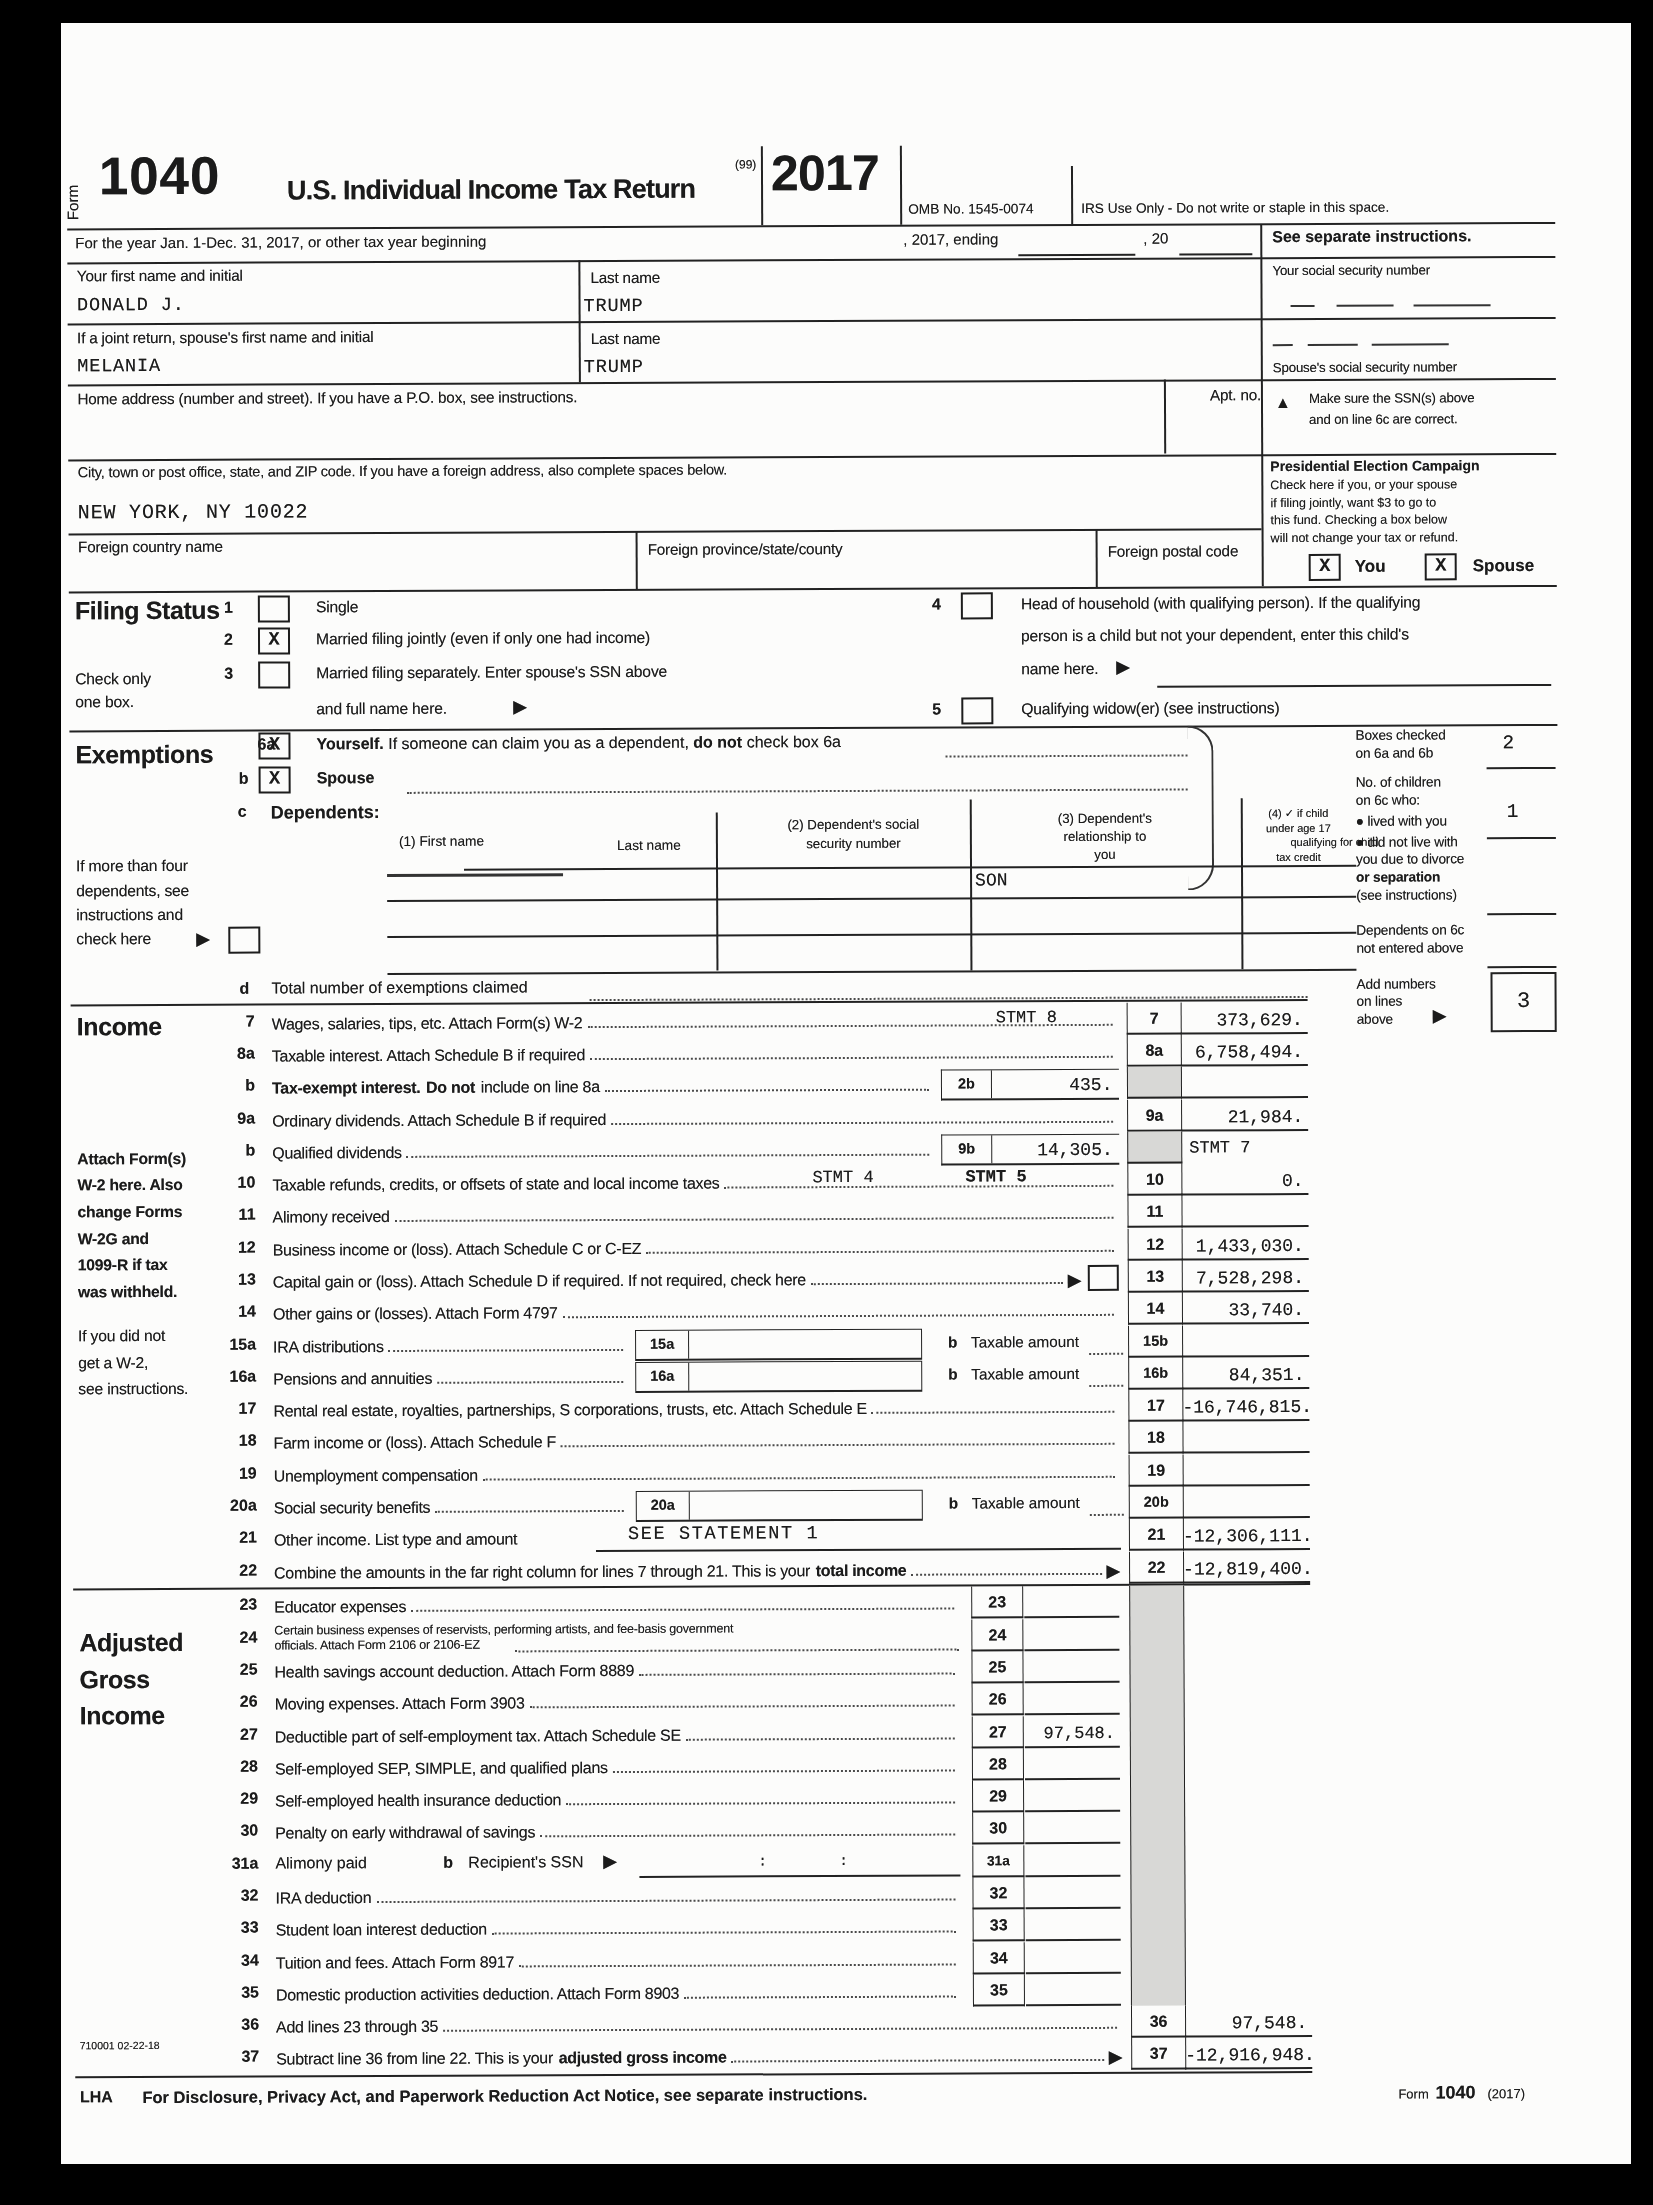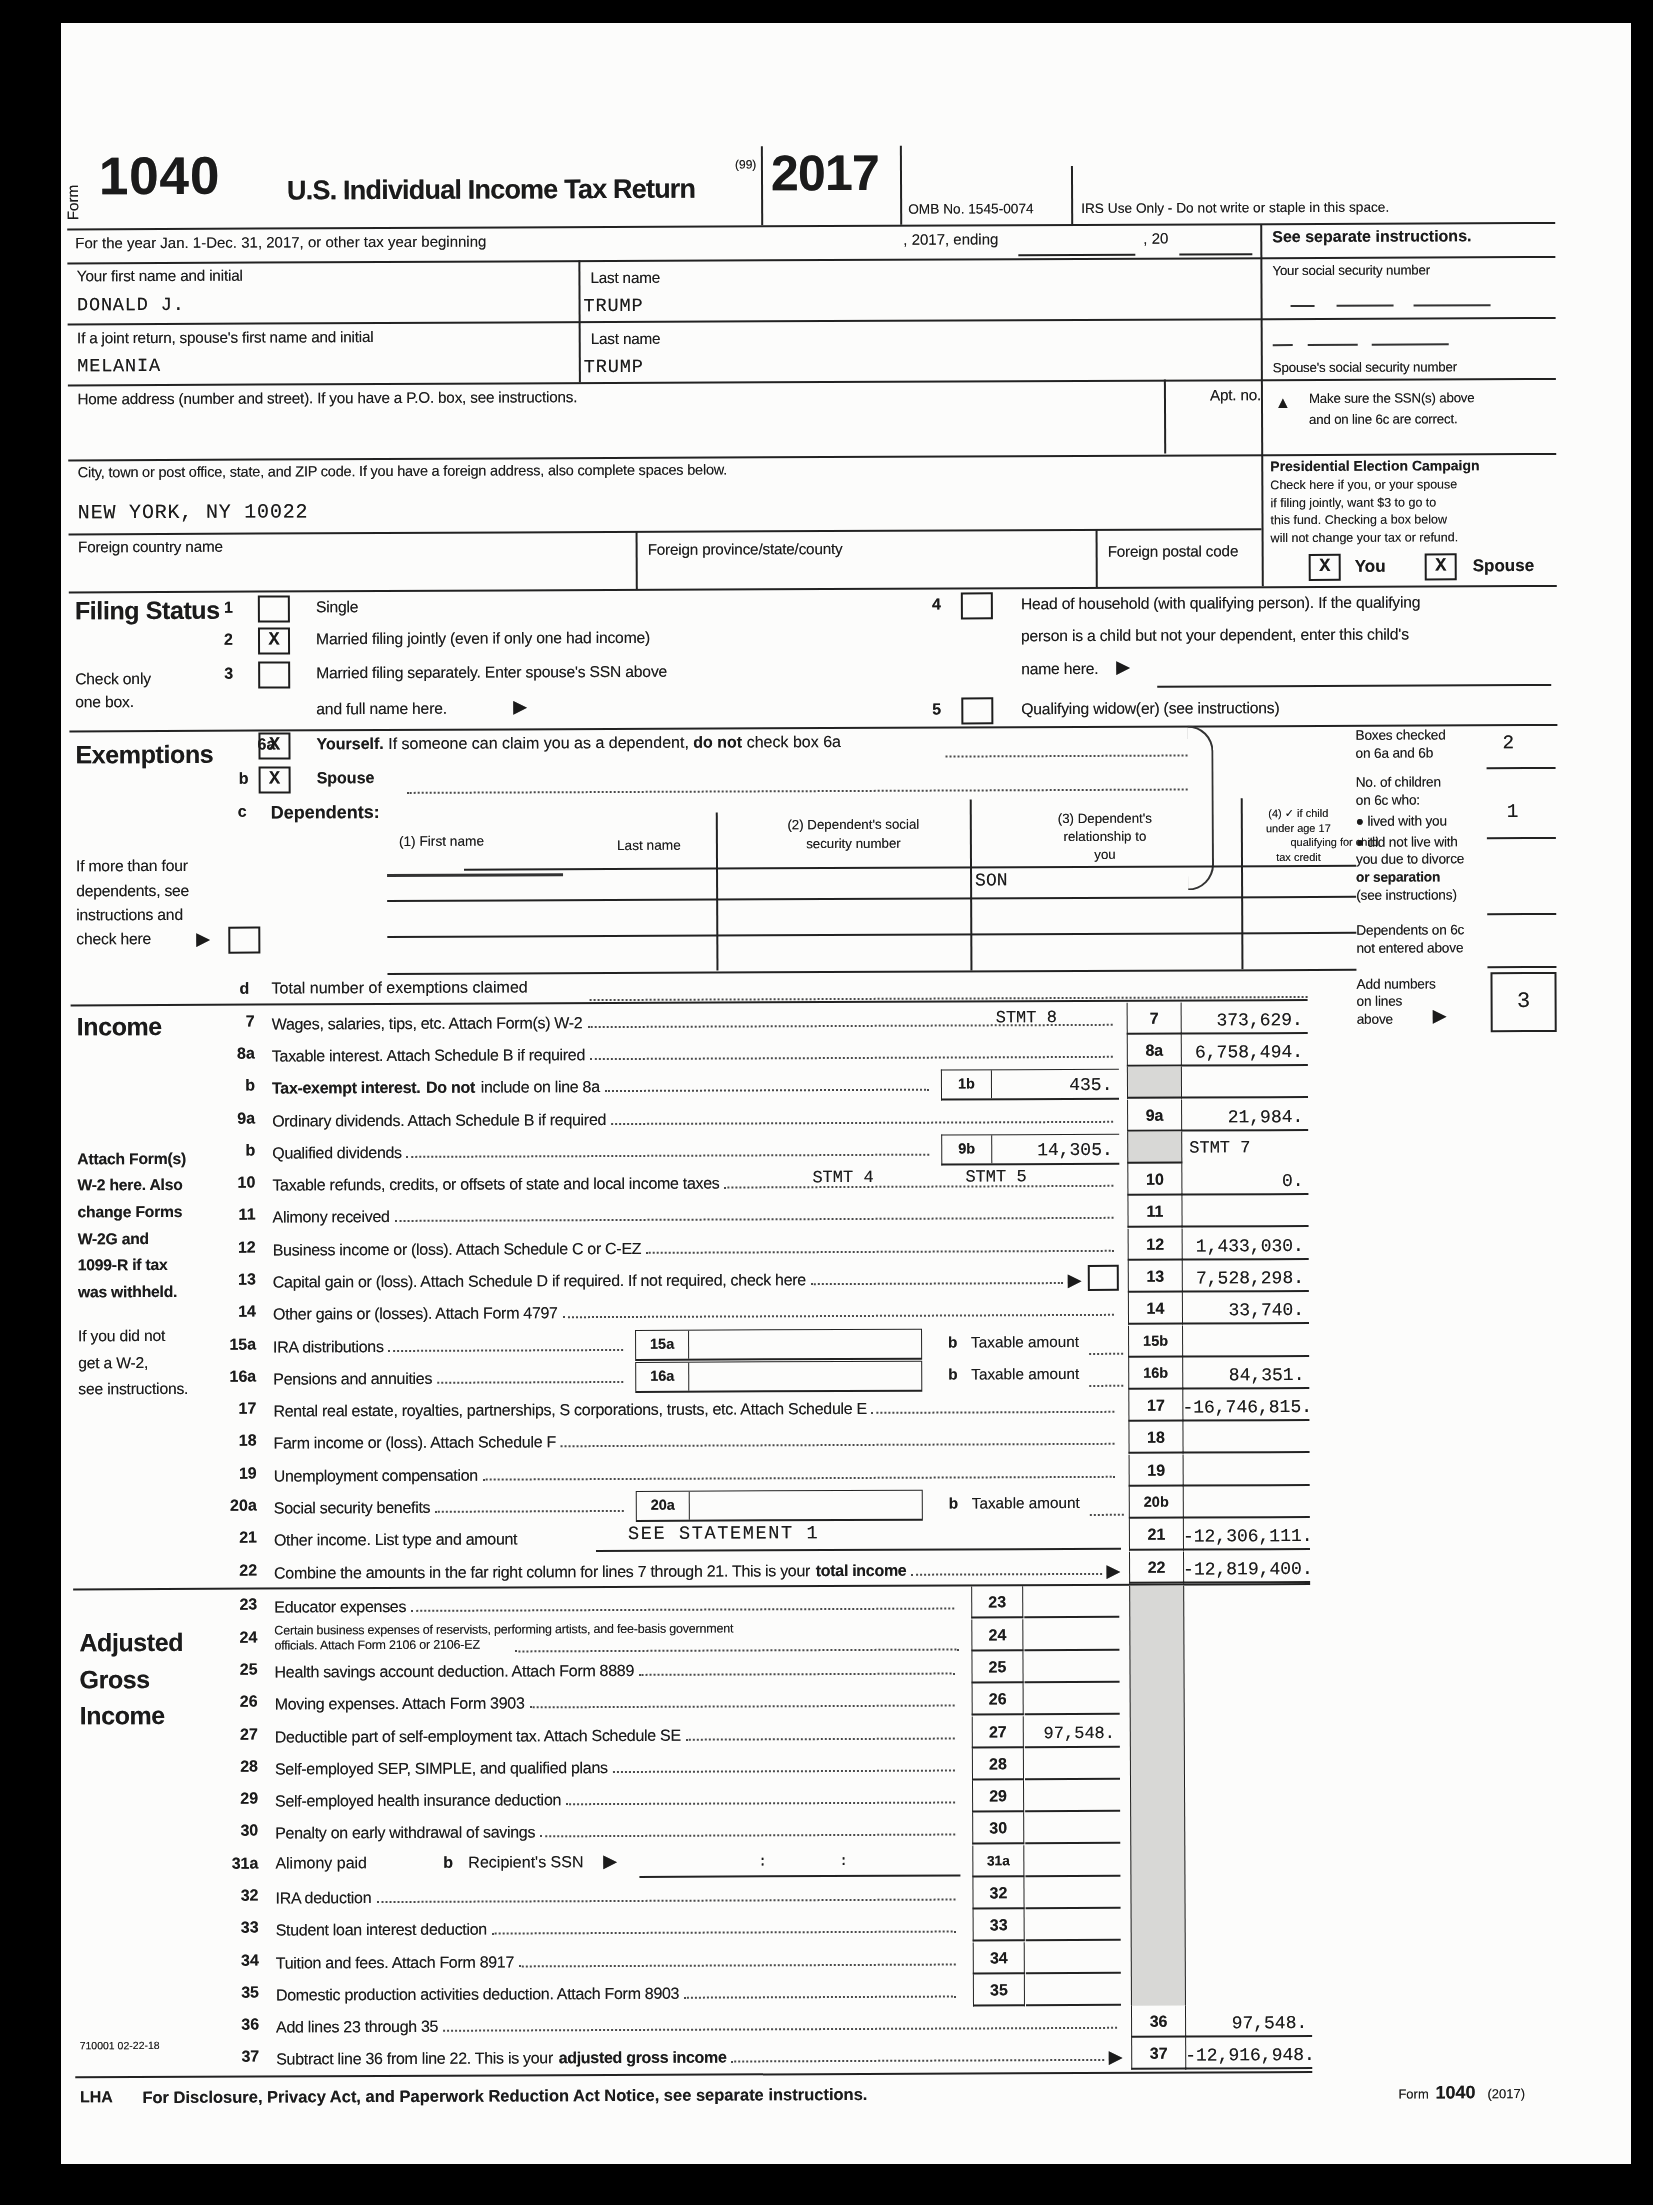--- a/index.html
+++ b/index.html
@@ -273,21 +273,21 @@
 
   <div class="row" style="top:1045px;">
     <span class="lnum">b</span>
     <div class="desc" style="width:662px;">
       <span class="t b">Tax-exempt interest.</span>
       <span class="t b" style="padding-left:5.7px;">Do not</span>
       <span class="t" style="padding-left:5.7px;">include on line 8a</span>
       <span class="dots"></span>
     </div>
     <div class="ibox">
-      <span class="ilbl">1b</span>
+      <span class="ilbl">2b</span>
       <span class="ival">435.</span>
     </div>
     <span class="numcell shade"></span>
     <span class="amtcell"></span>
   </div>
 
   <div class="row" style="top:1078px;">
     <span class="lnum">9a</span>
     <div class="desc" style="width:846px;">
             <span class="t">Ordinary dividends. Attach Schedule B if required</span>
@@ -311,21 +311,21 @@
     <span class="a mono" style="left:1128px;top:6.5px;font-size:17px;">STMT 7</span>
   </div>
 
   <div class="row" style="top:1142px;">
     <span class="lnum">10</span>
     <div class="desc" style="width:846px;">
             <span class="t">Taxable refunds, credits, or offsets of state and local income taxes</span>
             <span class="dots"></span>
           </div>
     <span class="a mono" style="left:751px;top:3.2px;font-size:17px;">STMT 4</span>
-    <span class="a mono" style="left:904px;top:3.2px;font-size:17px;">STMT 5</span>
+    <span class="a mono" style="left:904px;top:3.2px;font-size:17px;font-weight:bold;">STMT 5</span>
     <span class="numcell">10</span>
     <span class="amtcell">0.</span>
   </div>
 
   <div class="row" style="top:1174px;">
     <span class="lnum">11</span>
     <div class="desc" style="width:846px;">
             <span class="t">Alimony received</span>
             <span class="dots"></span>
           </div>

